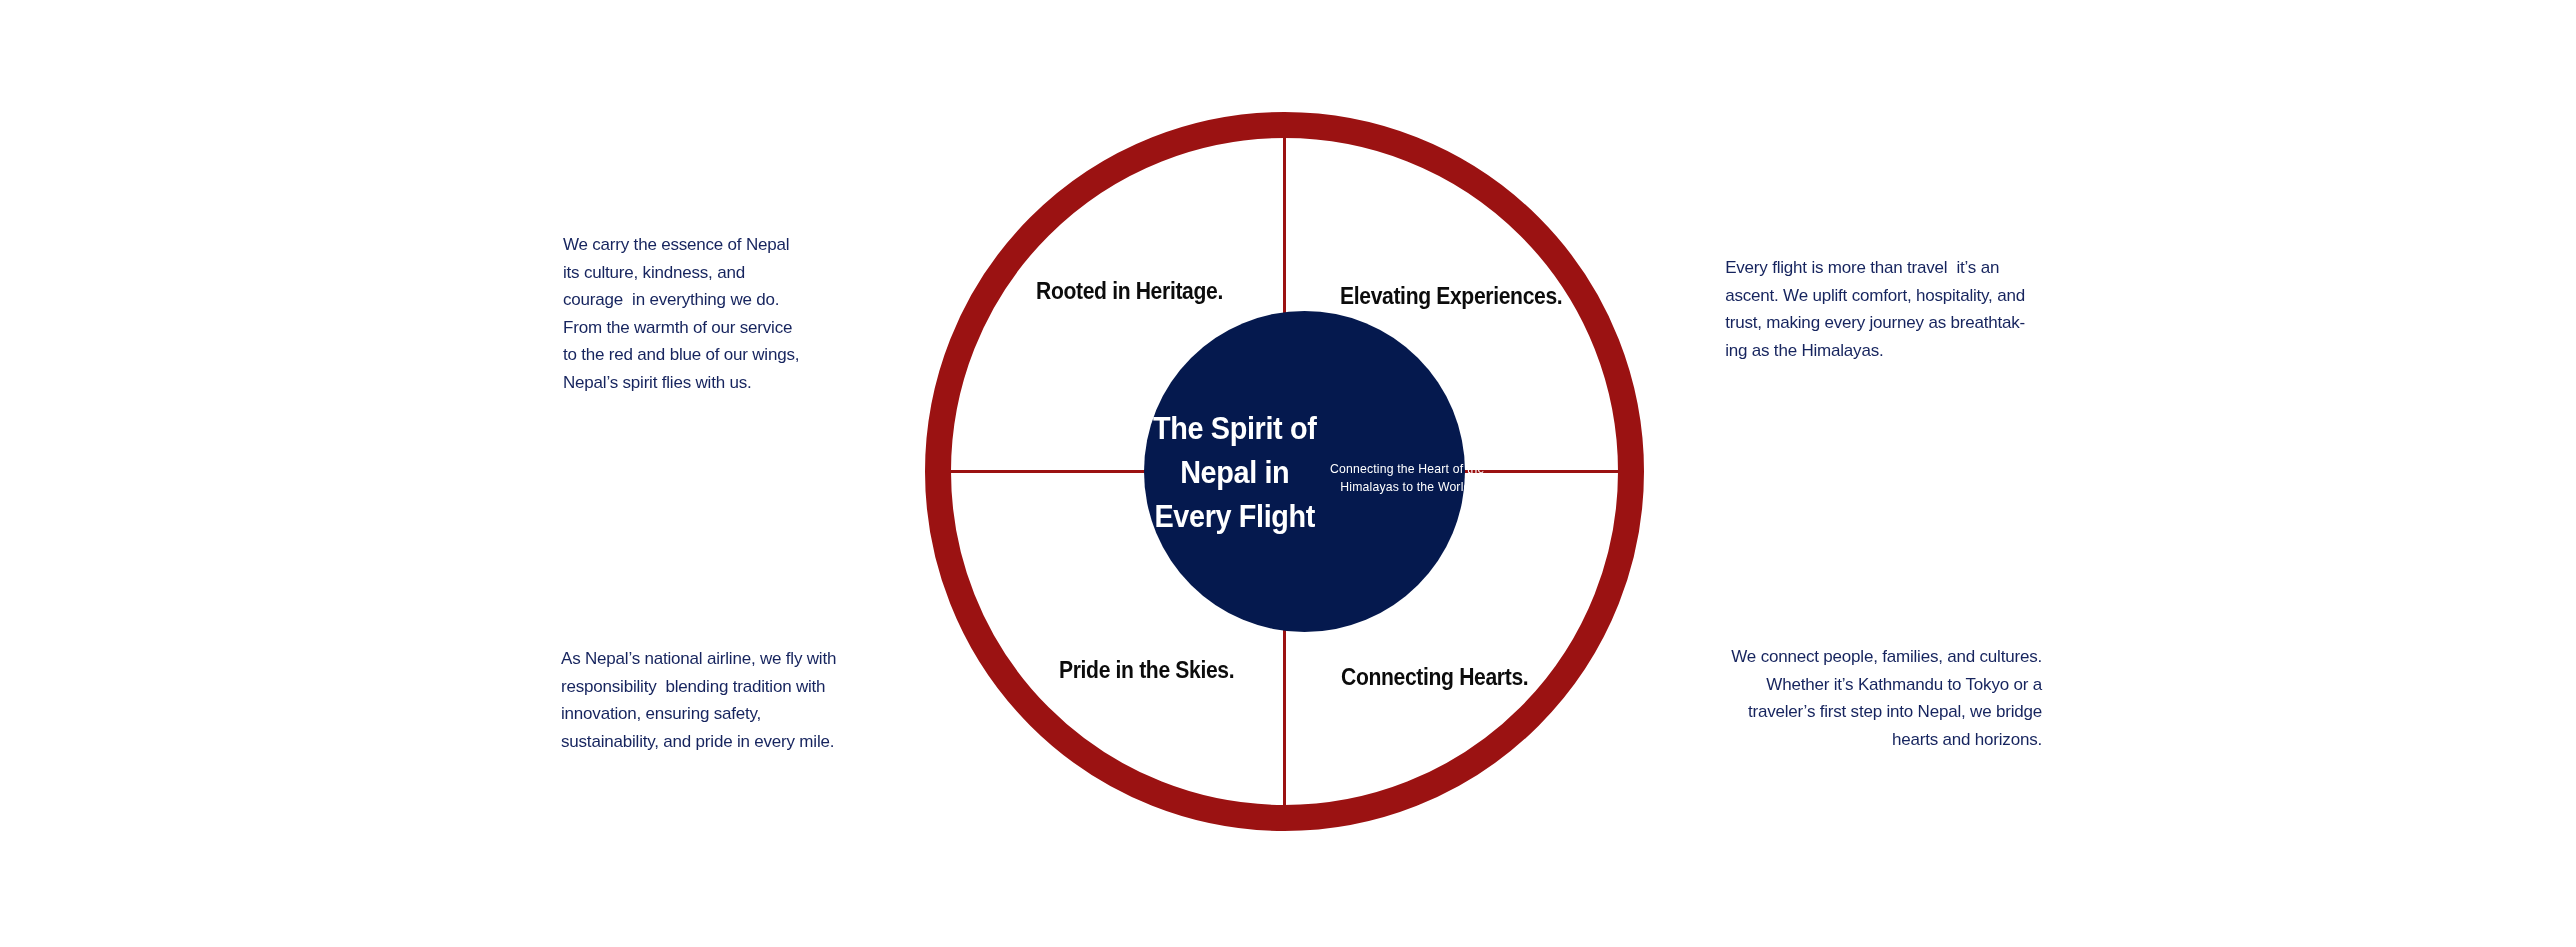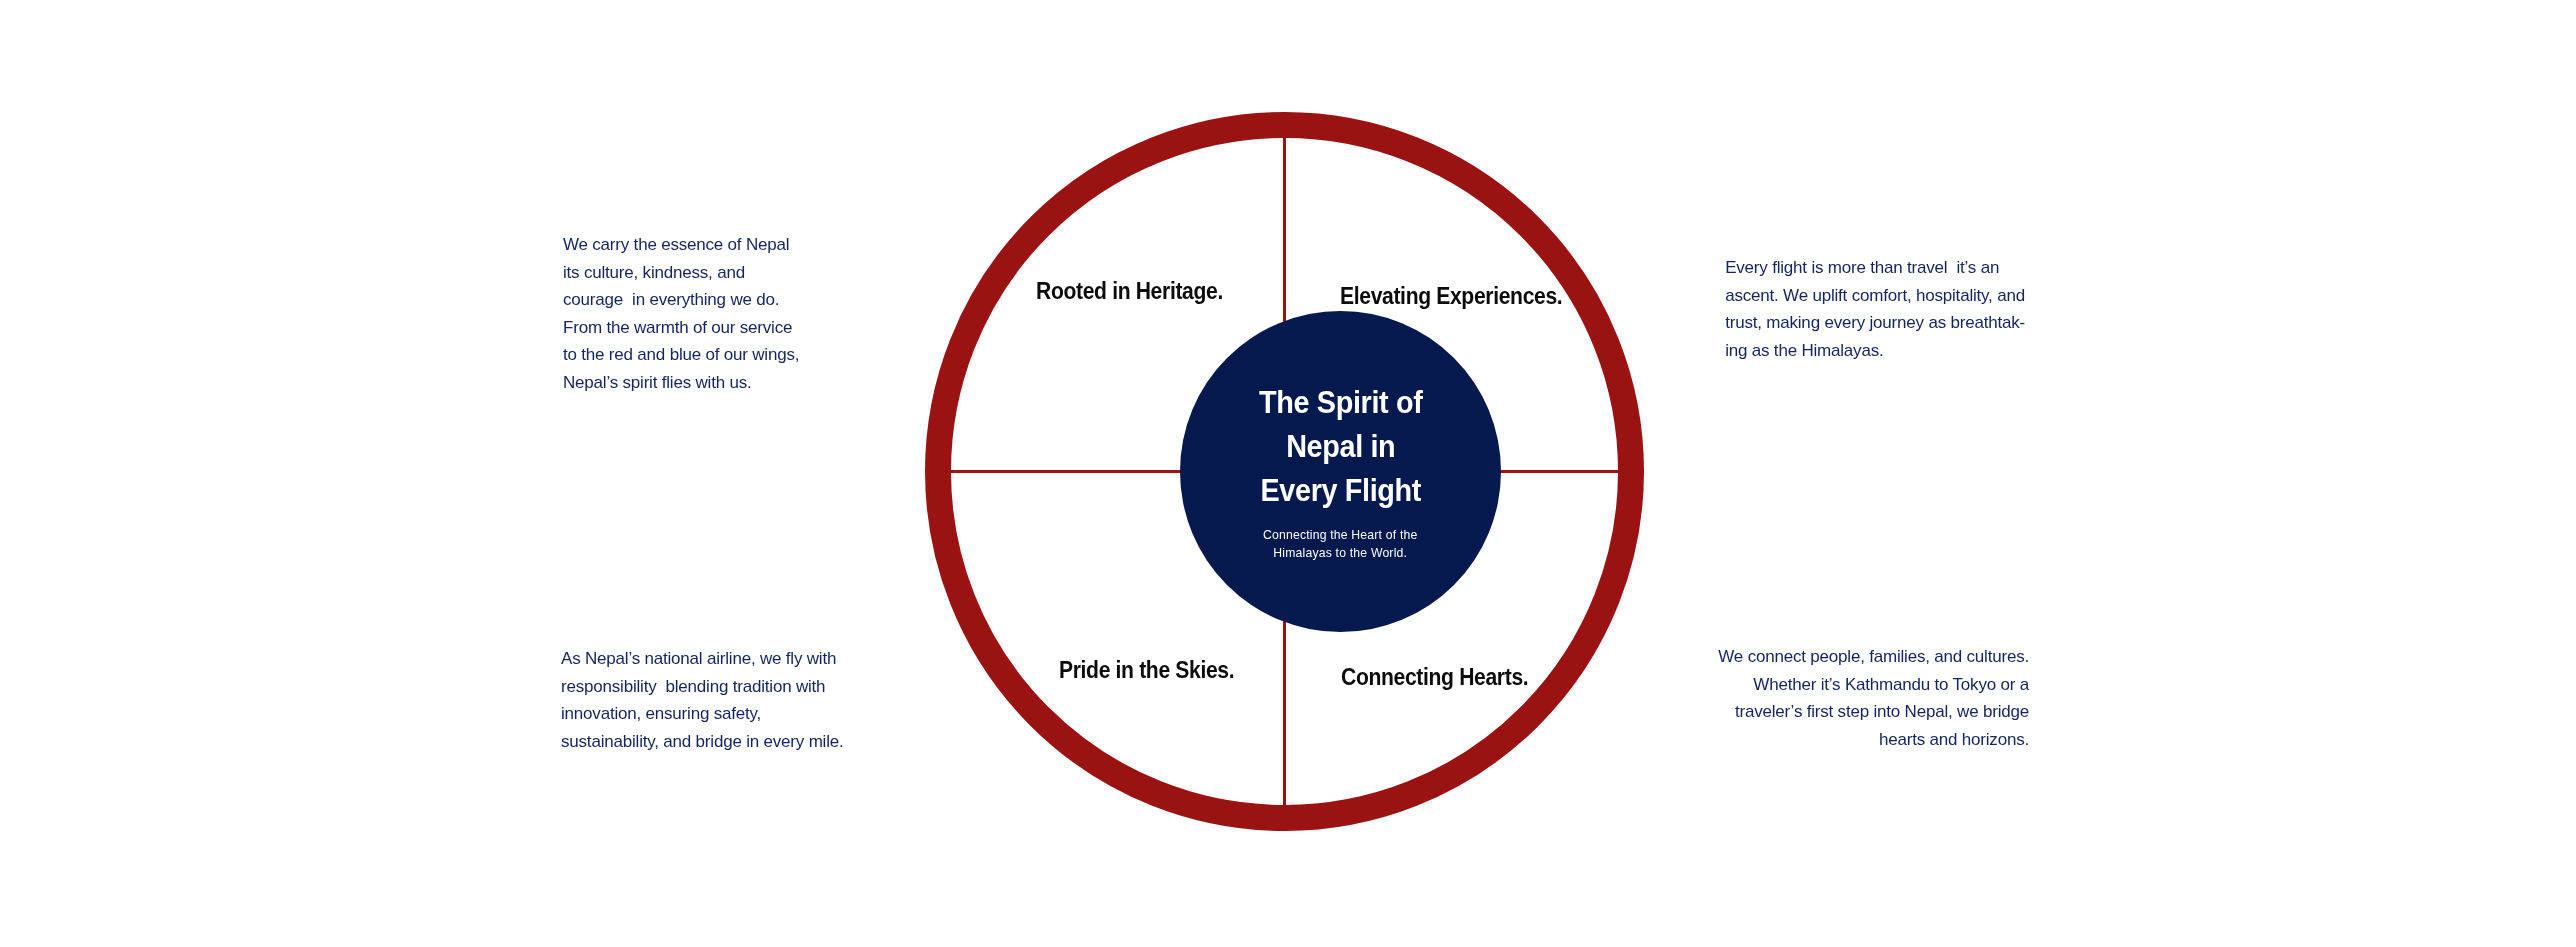--- a/index.html
+++ b/index.html
@@ -44,30 +44,30 @@
     left: 951px;
     top: 470px;
     width: 667px;
     height: 3.1px;
     background: var(--line_red, #9b1212);
   }
 
   
   .center-circle {
     position: absolute;
-    left: 1180px;
+    left: 1144px;
     top: 311px;
     width: 321px;
     height: 321px;
     border-radius: 50%;
     background: var(--navy, #05194e);
     display: flex;
-    flex-direction: column;
+    flex-direction: row;
     align-items: center;
-    justify-content: center;
+    justify-content: flex-start;
     text-align: center;
   }
   .center-title {
     color: var(--title_white, #ffffff);
     font-size: 32px;
     line-height: 44px;
     font-weight: bold;
     letter-spacing: -0.4px;
     transform: scaleX(0.9);
   }
@@ -101,21 +101,21 @@
   .desc {
     position: absolute;
     color: var(--text_navy, #16245e);
     font-size: 17px;
     line-height: 27.5px;
     letter-spacing: -0.2px;
   }
   .desc.tl { left: 563px;  top: 231px; text-align: left; }
   .desc.tr { right: 551px; top: 234px; text-align: left; margin-top: 20px; }
   .desc.bl { left: 561px;  top: 645px; text-align: left; }
-  .desc.br { right: 547px; top: 643px; text-align: right; }
+  .desc.br { right: 534px; top: 643px; text-align: right; }
 </style>
 </head>
 <body>
 
 <div class="stage">
 
   <div class="outer-ring"></div>
   <div class="line-v"></div>
   <div class="line-h"></div>
 
@@ -138,20 +138,20 @@
 From the warmth of our service
 to the red and blue of our wings,
 Nepal’s spirit flies with us.</div>
   <div class="desc tr pre">Every flight is more than travel  it’s an
 ascent. We uplift comfort, hospitality, and
 trust, making every journey as breathtak-
 ing as the Himalayas.</div>
   <div class="desc bl pre">As Nepal’s national airline, we fly with
 responsibility  blending tradition with
 innovation, ensuring safety,
-sustainability, and bridge in every mile.</div>
+sustainability, and pride in every mile.</div>
   <div class="desc br pre">We connect people, families, and cultures.
 Whether it’s Kathmandu to Tokyo or a
 traveler’s first step into Nepal, we bridge
 hearts and horizons.</div>
 
 </div>
 
 
 </body></html>

